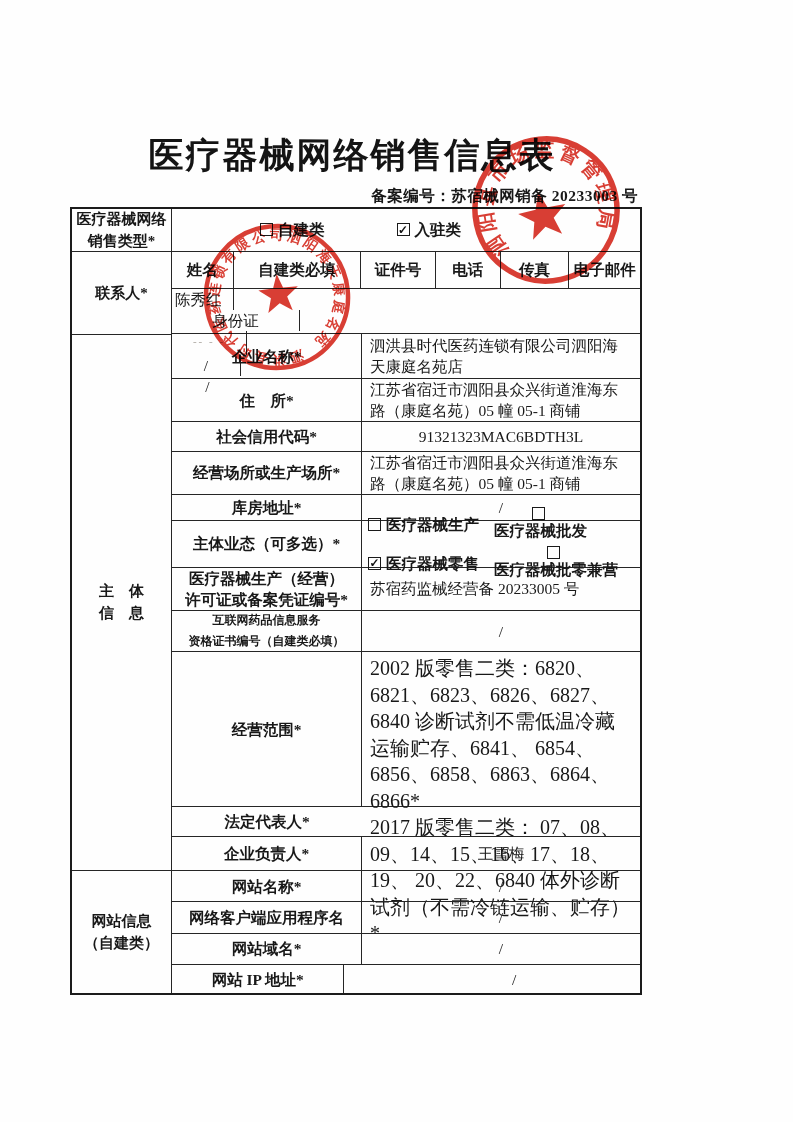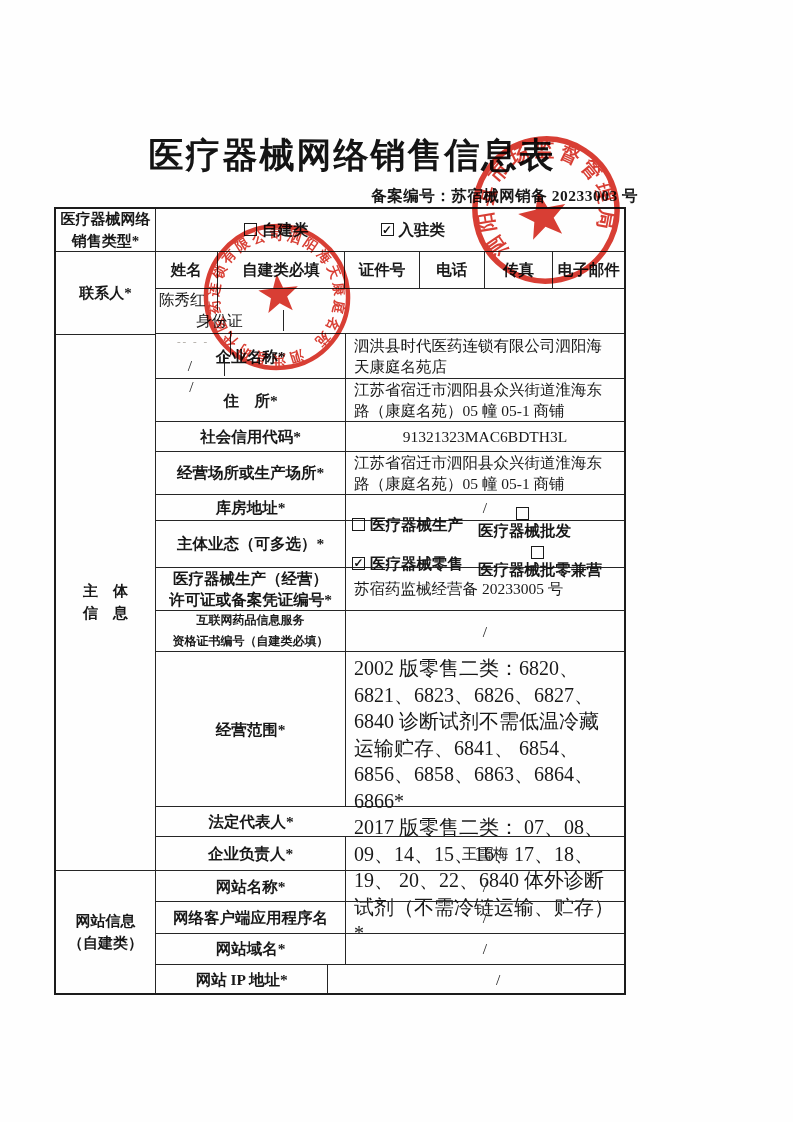--- a/index.html
+++ b/index.html
@@ -6,21 +6,21 @@
   body{background:#e8e8e8;font-family:"Liberation Serif","DejaVu Serif",serif;color:#181818;}
   .page{position:relative;width:793px;height:1122px;margin:0 auto;background:#fefefe;overflow:hidden;}
 
   .title{position:absolute;left:66px;top:132px;width:572px;text-align:center;
          font-family:"Liberation Sans","DejaVu Sans",sans-serif;
          font-weight:700;font-size:35px;letter-spacing:2px;color:#141414;}
   .filing{position:absolute;left:66px;top:186px;width:572px;text-align:right;
           font-size:15.5px;font-weight:600;letter-spacing:.5px;}
 
   
-  .tbl{position:absolute;left:54px;top:207px;width:572px;height:788px;
+  .tbl{position:absolute;left:70px;top:207px;width:572px;height:788px;
        border:2px solid #1c1c1c;display:flex;box-sizing:border-box;background:transparent;}
   .tbl *{box-sizing:border-box;}
   .sectcol{width:102px;display:flex;flex-direction:column;border-right:1.5px solid #262626;}
   .sectcell{display:flex;align-items:center;justify-content:center;text-align:center;
             font-size:15px;font-weight:600;line-height:22px;white-space:pre-line;
             border-bottom:1.5px solid #262626;}
   .sectcell:last-child{border-bottom:none;}
   .maincol{width:468px;display:flex;flex-direction:column;}
   .row{display:flex;border-bottom:1.5px solid #262626;}
   .row:last-child{border-bottom:none;gap:44px;}

